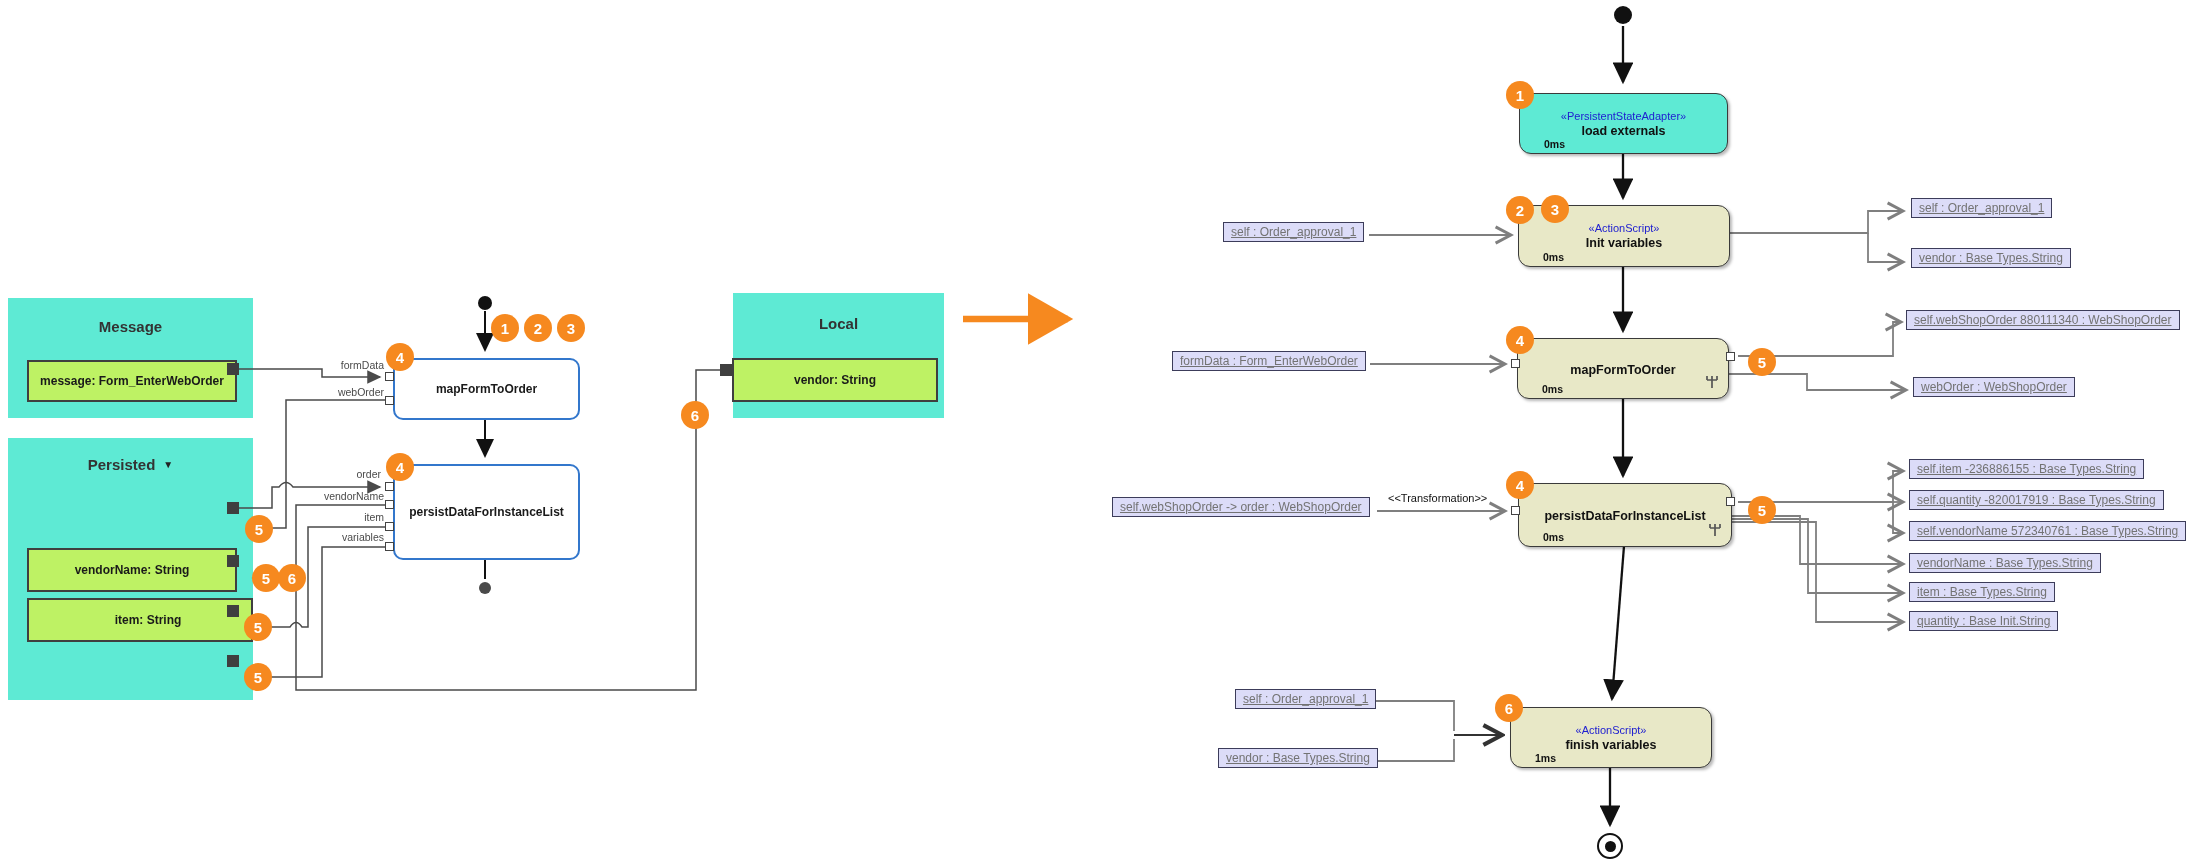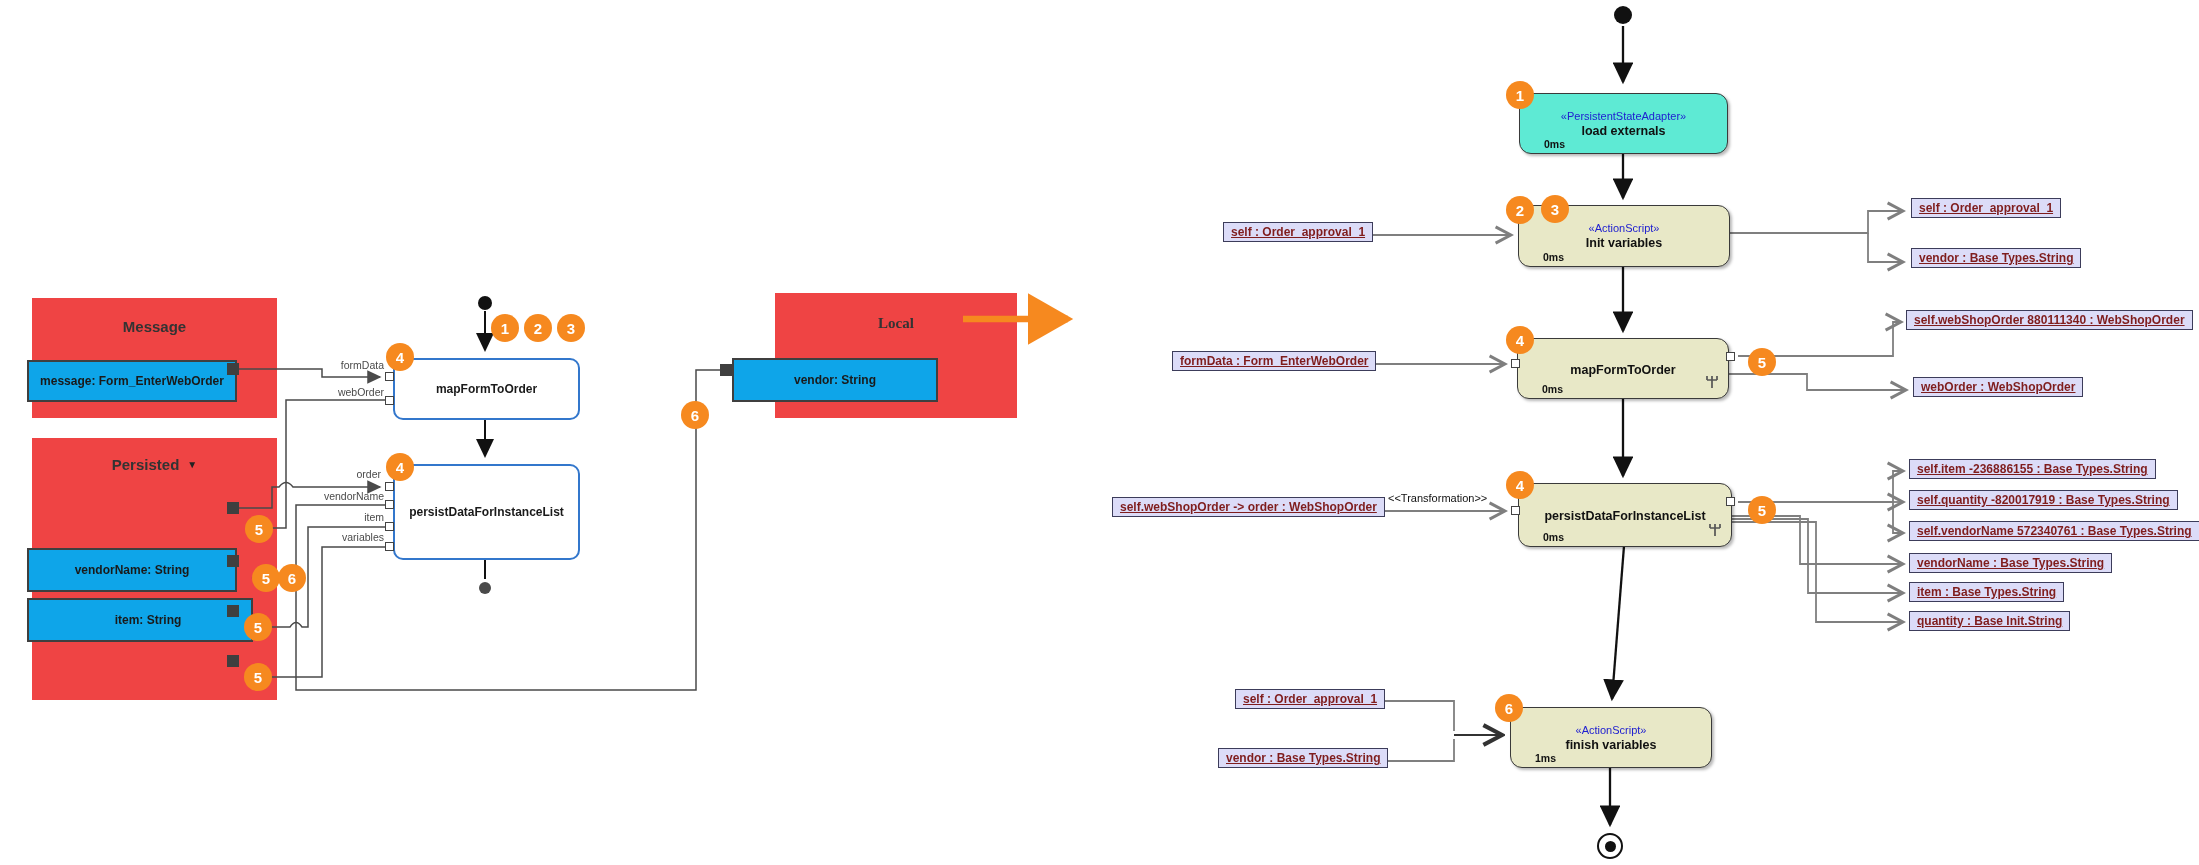--- a/index.html
+++ b/index.html
@@ -1,42 +1,42 @@
 <!DOCTYPE html>
 <html><head>
 <meta charset="utf-8">
 <style>
   html,body{margin:0;padding:0;background:#fff;}
   .canvas{position:relative;width:2199px;height:865px;background:#fff;overflow:hidden;
           font-family:"Liberation Sans",sans-serif;}
   svg.wires{position:absolute;left:0;top:0;z-index:1;}
-  .panel{position:absolute;background:#ef4444;z-index:0;margin-left:24px;}
+  .panel{position:absolute;background:#5eead4;z-index:0;}
   .panel-title{position:absolute;left:0;width:100%;text-align:center;font-weight:bold;
                font-size:15px;color:#333;display:flex;align-items:center;justify-content:center;gap:8px;}
   .caret{font-size:10px;color:#222;}
-  .varbox{position:absolute;background:#0ea5e9;border:2px solid #3f3f3f;display:flex;align-items:center;
+  .varbox{position:absolute;background:#bef264;border:2px solid #3f3f3f;display:flex;align-items:center;
           justify-content:center;font-weight:bold;font-size:12px;color:#1a1a1a;z-index:2;white-space:nowrap;}
   .handle{position:absolute;width:12px;height:12px;background:#3f3f3f;z-index:3;}
   .action{position:absolute;background:#fff;border:2px solid #3377cc;border-radius:10px;display:flex;
           align-items:center;justify-content:center;font-weight:bold;font-size:12px;color:#1a1a1a;z-index:2;}
   .port{position:absolute;width:9px;height:9px;background:#fff;border:1.5px solid #444;
         box-sizing:border-box;z-index:4;}
   .portlabel{position:absolute;font-size:10.5px;color:#4a4a4a;text-align:right;z-index:2;}
   .badge{position:absolute;width:28px;height:28px;border-radius:50%;background:#f6891f;color:#fff;
          font-weight:bold;font-size:15px;display:flex;align-items:center;justify-content:center;z-index:6;}
   .state{position:absolute;border:1.5px solid #3a3a3a;border-radius:12px;display:flex;flex-direction:column;
          align-items:center;justify-content:center;z-index:2;box-shadow:2px 2px 3px rgba(0,0,0,0.28);}
   .state .stereo{font-size:11px;color:#2020d0;}
   .state .sname{font-weight:bold;font-size:12.5px;color:#111;margin-top:2px;}
   .state .dur{position:absolute;left:24px;bottom:3px;font-size:10.5px;font-weight:bold;color:#111;}
   .khaki{background:#e8e8c7;}
   .grayst{background:#5eead4;}
   .rake{position:absolute;right:8px;bottom:5px;}
-  .obj{position:absolute;background:#dcdcf8;border:1.5px solid #3c3c5a;padding:2px 7px;font-weight:bold;
-       font-size:12px;color:#7f1d1d;text-decoration:underline;white-space:nowrap;z-index:2;}
+  .obj{position:absolute;background:#dcdcf8;border:1.5px solid #3c3c5a;padding:2px 7px;font-weight:normal;
+       font-size:12px;color:#737373;text-decoration:underline;white-space:nowrap;z-index:2;}
   .dot{position:absolute;border-radius:50%;background:#111;z-index:3;}
   .dot.gray{background:#4a4a4a;}
   .final-outer{position:absolute;width:26px;height:26px;box-sizing:border-box;border:2.5px solid #111;
                border-radius:50%;background:#fff;z-index:3;}
   .final-inner{position:absolute;left:6px;top:6px;width:11px;height:11px;border-radius:50%;background:#111;}
   .freelabel{position:absolute;font-size:11px;color:#111;z-index:2;white-space:nowrap;}
 </style>
 </head>
 <body>
 
@@ -111,21 +111,21 @@
     <div class="panel-title" style="top:20px;">
       <span>Message</span>
     </div>
   </div>
   <div class="panel" style="left:8px;top:438px;width:245px;height:262px;">
     <div class="panel-title" style="top:18px;">
       <span>Persisted</span>
       <span class="caret">▼</span>
     </div>
   </div>
-  <div class="panel" style="left:751px;top:293px;width:242px;height:125px;font-family:Liberation Serif, serif;">
+  <div class="panel" style="left:733px;top:293px;width:211px;height:125px;">
     <div class="panel-title" style="top:22px;">
       <span>Local</span>
     </div>
   </div>
 
   <div class="varbox" style="left:27px;top:360px;width:206px;height:38px;">message: Form_EnterWebOrder</div>
   <div class="varbox" style="left:27px;top:548px;width:206px;height:40px;">vendorName: String</div>
   <div class="varbox" style="left:27px;top:598px;width:206px;height:40px;padding-left:16px;">item: String</div>
   <div class="varbox" style="left:732px;top:358px;width:202px;height:40px;">vendor: String</div>
 

